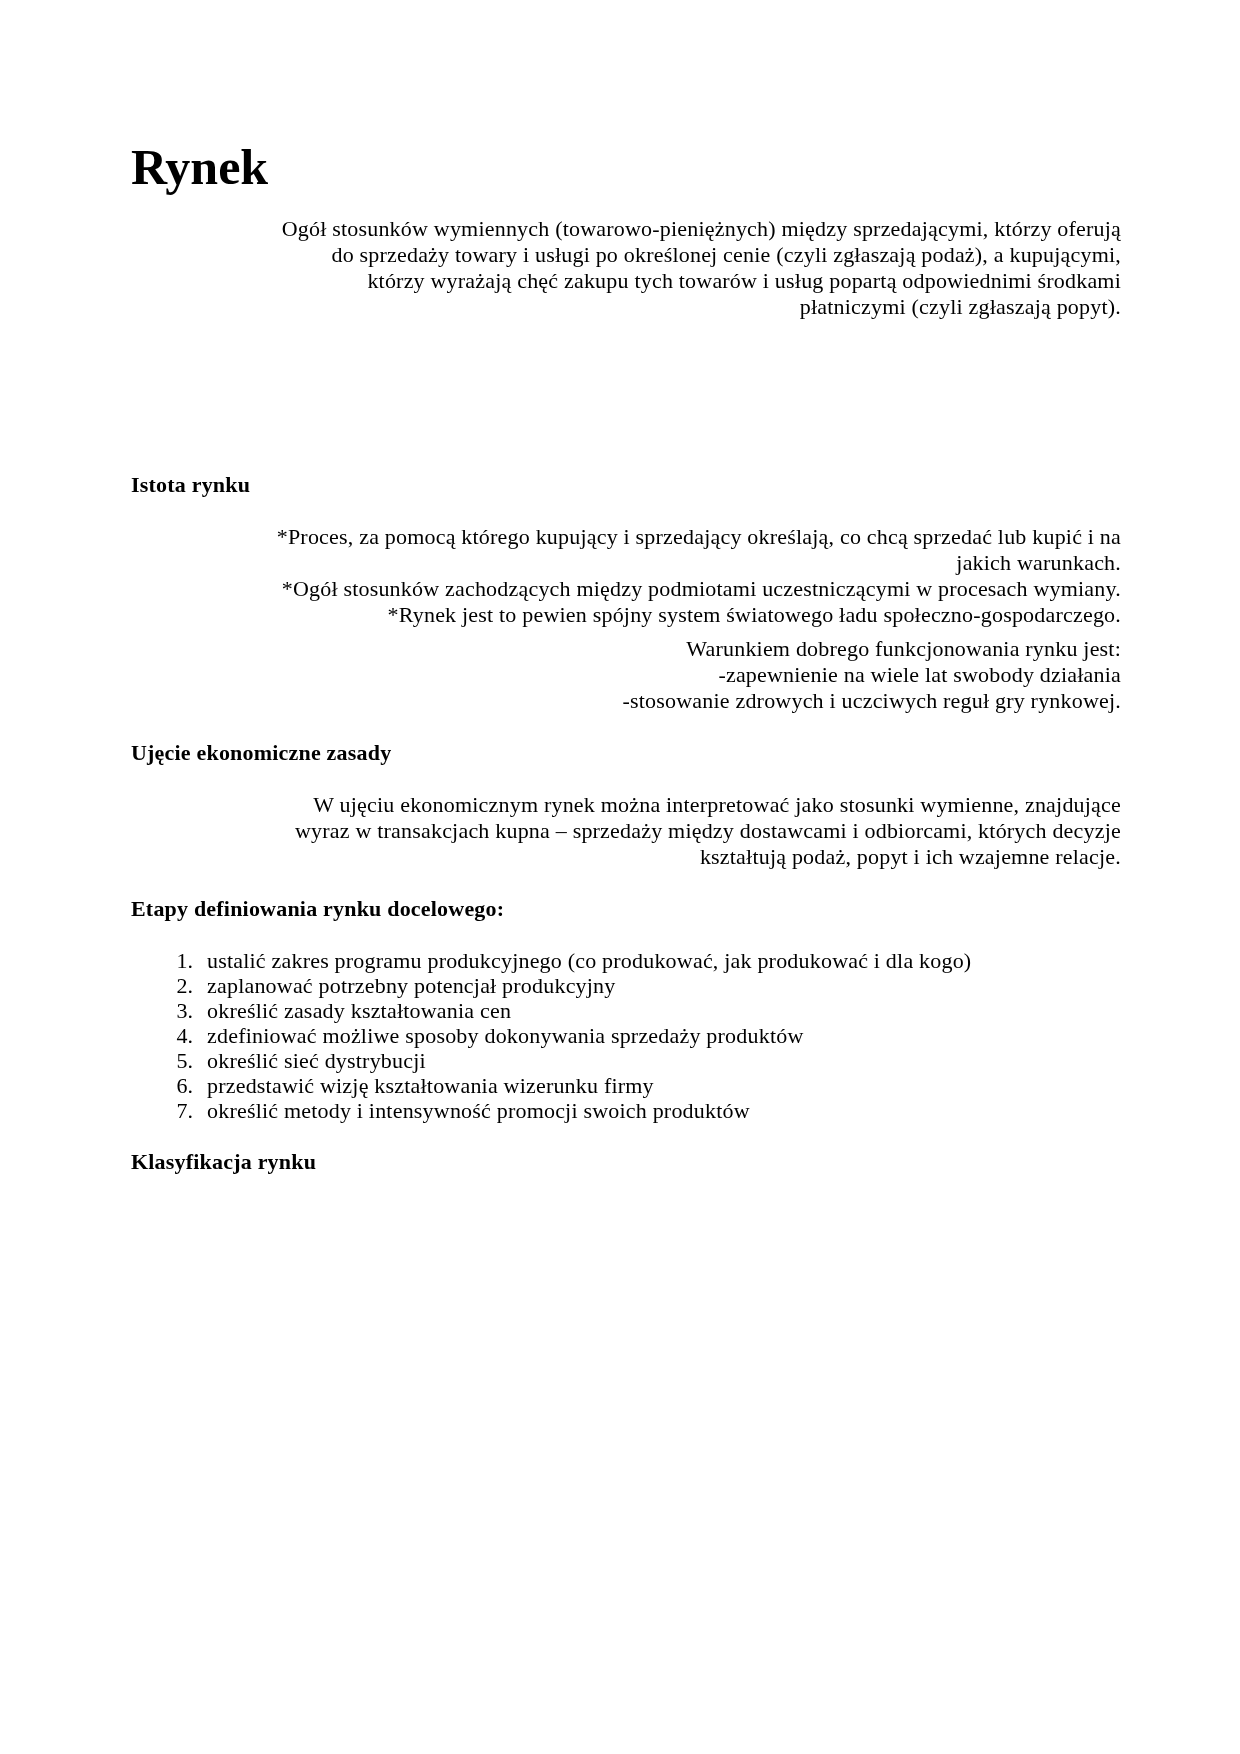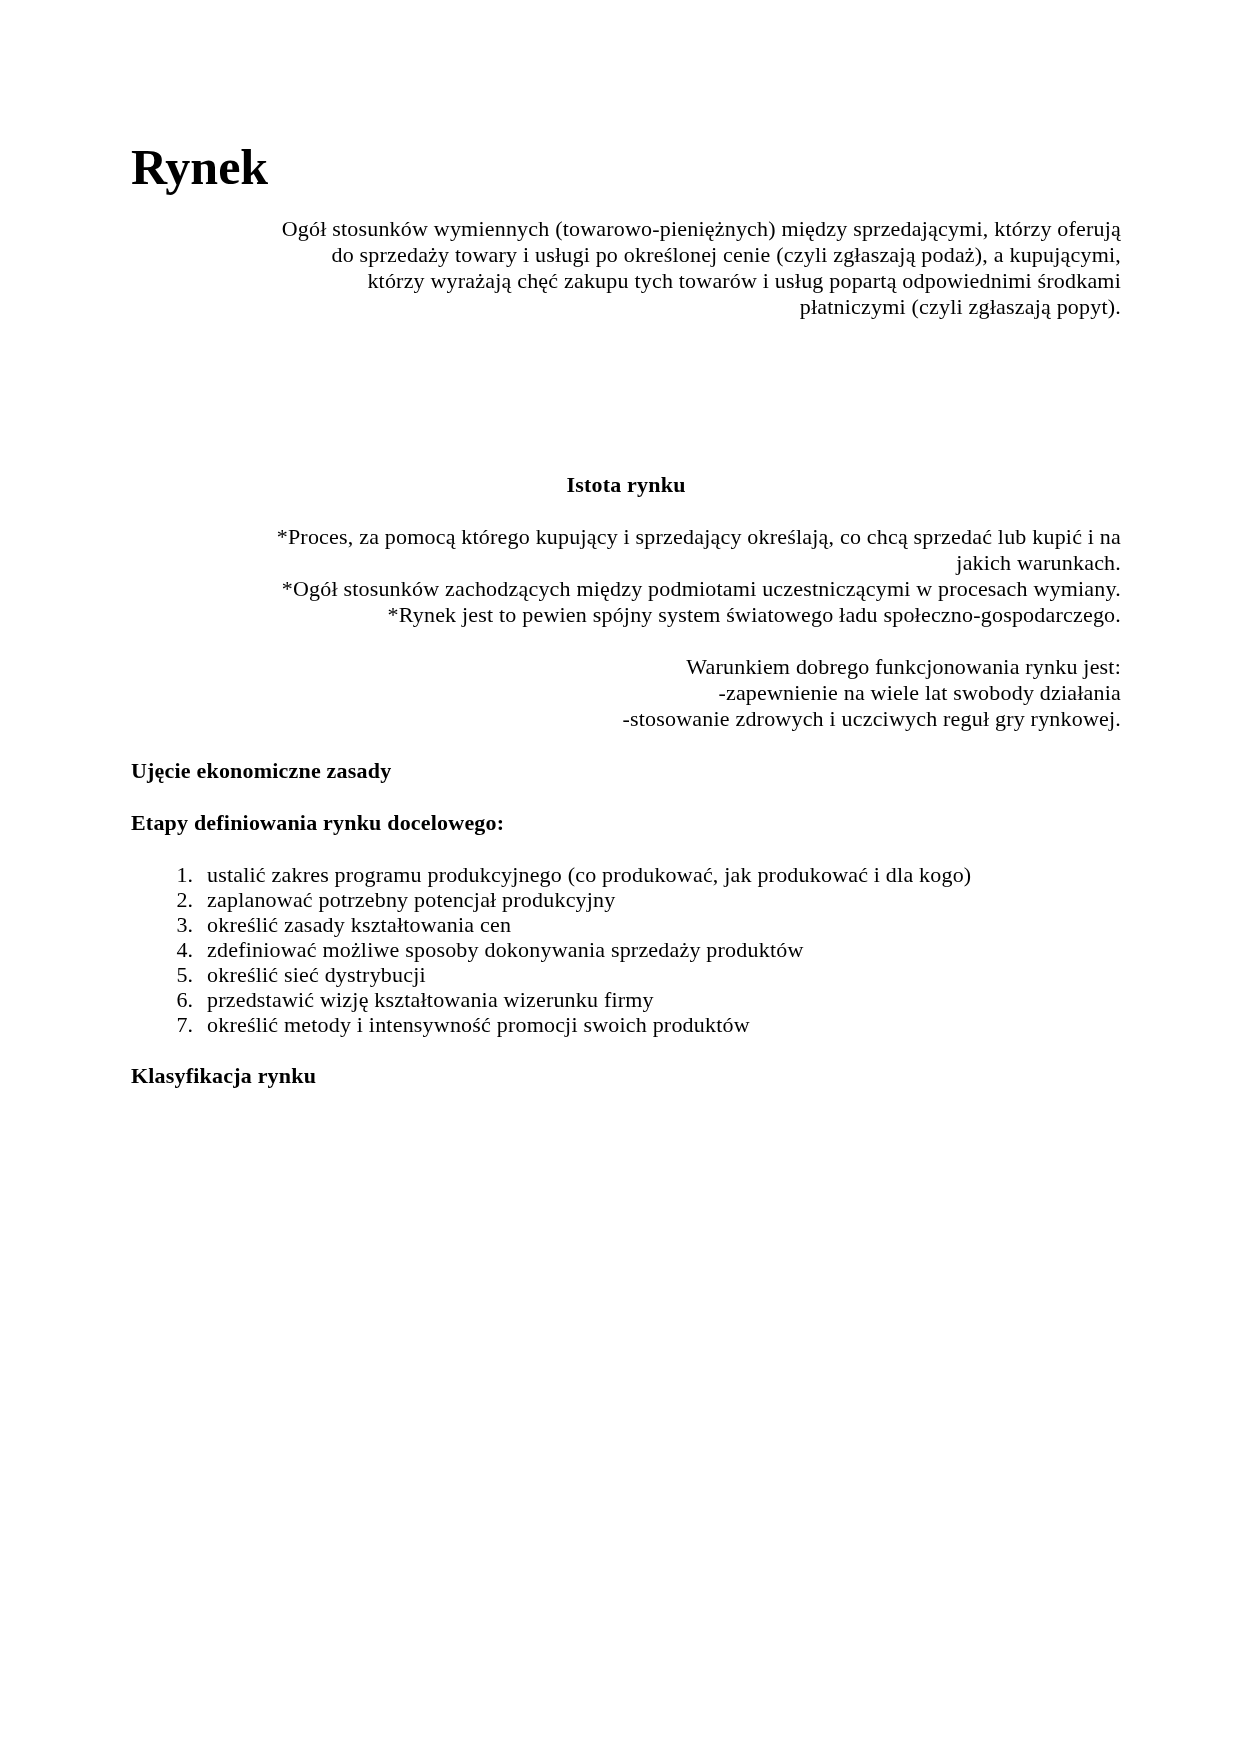--- a/index.html
+++ b/index.html
@@ -35,24 +35,23 @@
     text-align: right;
   }
   .section-heading {
     font-weight: bold;
     font-size: 22px;
     margin-top: 26px;
     margin-bottom: 26px;
   }
   .section-heading.first {
     margin-top: 152px;
-    text-align: center;
   }
   .block + .block {
-    margin-top: 26px;
+    margin-top: 8px;
   }
   ol.doc-list {
     margin-top: 20px;
     padding-left: 68px;
   }
   ol.doc-list li {
     padding-left: 8px;
     line-height: 25px;
   }
 </style>
@@ -72,20 +71,23 @@
     <h2 class="section-heading first">Istota rynku</h2>
     <p class="para block">*Proces, za pomocą którego kupujący i sprzedający określają, co chcą sprzedać lub kupić i na
 jakich warunkach.
 *Ogół stosunków zachodzących między podmiotami uczestniczącymi w procesach wymiany.
 *Rynek jest to pewien spójny system światowego ładu społeczno-gospodarczego.</p>
     <p class="para block">Warunkiem dobrego funkcjonowania rynku jest:
 -zapewnienie na wiele lat swobody działania
 -stosowanie zdrowych i uczciwych reguł gry rynkowej.</p>
 
     <h2 class="section-heading">Ujęcie ekonomiczne zasady</h2>
+    <p class="para block">W ujęciu ekonomicznym rynek można interpretować jako stosunki wymienne, znajdujące
+wyraz w transakcjach kupna – sprzedaży między dostawcami i odbiorcami, których decyzje
+kształtują podaż, popyt i ich wzajemne relacje.</p>
 
 
     <h2 class="section-heading">Etapy definiowania rynku docelowego:</h2>
     <ol class="doc-list">
       <li>ustalić zakres programu produkcyjnego (co produkować, jak produkować i dla kogo)</li>
       <li>zaplanować potrzebny potencjał produkcyjny</li>
       <li>określić zasady kształtowania cen</li>
       <li>zdefiniować możliwe sposoby dokonywania sprzedaży produktów</li>
       <li>określić sieć dystrybucji</li>
       <li>przedstawić wizję kształtowania wizerunku firmy</li>

